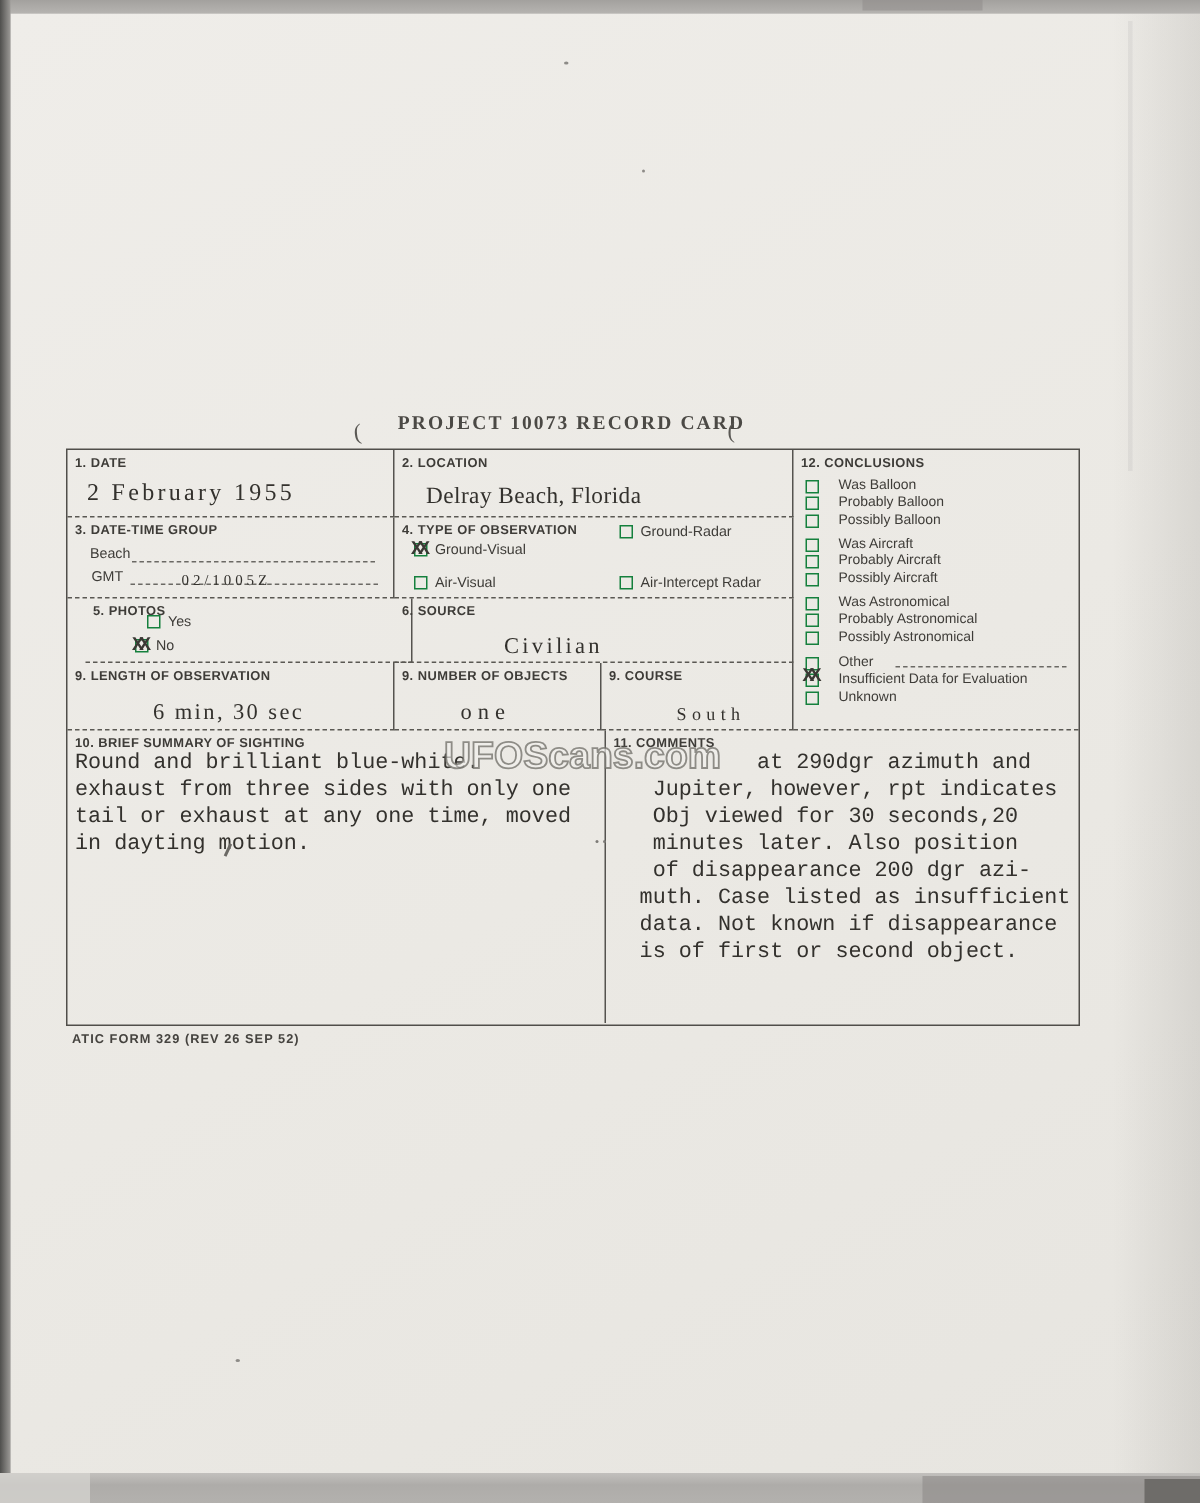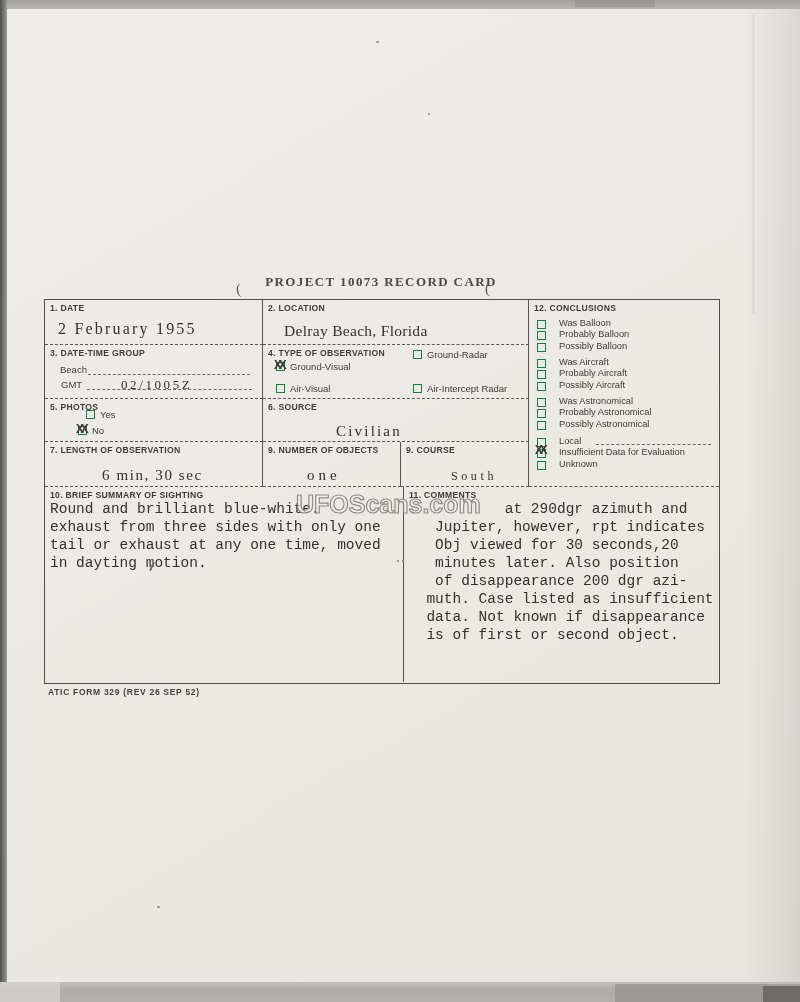--- a/index.html
+++ b/index.html
@@ -27,33 +27,33 @@
 
   .card{position:absolute;left:44px;top:299px;width:674px;height:383px;border:1px solid #504e4a;}
   .cell{position:absolute;box-sizing:border-box;}
   .b-r{border-right:1px solid #55534f;}
   .b-b{border-bottom:1px dashed #5a5853;}
   .c1{left:0;top:0;width:218px;height:45px;}
   .c2{left:218px;top:0;width:266px;height:45px;}
   .c12{left:484px;top:0;width:190px;height:187px;}
   .c3{left:0;top:45px;width:218px;height:54px;}
   .c4{left:218px;top:45px;width:266px;height:54px;}
-  .c5{left:0;top:99px;width:218px;height:43px;}
+  .c5{left:12px;top:99px;width:218px;height:43px;}
   .c6{left:218px;top:99px;width:266px;height:43px;}
   .c7{left:0;top:142px;width:218px;height:45px;}
   .c8{left:218px;top:142px;width:138px;height:45px;}
   .c9{left:356px;top:142px;width:128px;height:45px;}
   .c10{left:0;top:187px;width:359px;height:195px;}
   .c11{left:359px;top:187px;width:315px;height:195px;}
 
   .lbl{padding:3px 4px 0 5px;font-size:8.6px;letter-spacing:.3px;color:#3e3c38;font-weight:600;}
   .typed{font-family:Liberation Serif, serif;color:#33312d;position:absolute;white-space:pre;}
   .v-date{left:13px;top:20px;font-size:16px;letter-spacing:2.2px;}
   .v-loc{left:21px;top:22px;font-size:15.5px;letter-spacing:.3px;}
-  .v-gmt{left:76px;bottom:5px;font-size:13px;letter-spacing:2.6px;}
+  .v-gmt{left:76px;bottom:5px;font-size:10px;letter-spacing:2.6px;}
   .v-source{left:73px;bottom:1px;font-size:15px;letter-spacing:2.2px;}
   .v-len{left:57px;bottom:2px;font-size:15px;letter-spacing:1.6px;}
   .v-num{left:44px;bottom:2px;font-size:15px;letter-spacing:4px;}
   .v-course{left:50px;bottom:2px;font-size:12px;letter-spacing:3.6px;}
 
   .sub{position:absolute;font-size:9.5px;color:#3e3c38;}
   .local-lbl{left:15px;top:19px;}
   .local-line{position:absolute;left:43px;top:29px;width:162px;border-bottom:1px dashed #6b6964;}
   .gmt-lbl{left:16px;bottom:8px;}
   .gmt-line{position:absolute;left:42px;bottom:8px;width:165px;border-bottom:1px dashed #6b6964;}
@@ -153,21 +153,21 @@
             <span>Probably Astronomical</span>
           </div>
         <div class="crow">
             <span class="cb"></span>
             <span>Possibly Astronomical</span>
           </div>
       </div>
       <div class="cgrp g4">
         <div class="crow">
             <span class="cb"></span>
-            <span>Local</span>
+            <span>Other</span>
             <span class="other-line"></span>
           </div>
         <div class="crow">
             <span class="cb">
               <span class="xmark">XX</span>
             </span>
             <span>Insufficient Data for Evaluation</span>
           </div>
         <div class="crow">
             <span class="cb"></span>
@@ -220,21 +220,21 @@
           <span>No</span>
         </div>
     </div>
 
     <div class="cell c6 b-r b-b">
       <div class="lbl">6. SOURCE</div>
       <div class="typed v-source">Civilian</div>
     </div>
 
     <div class="cell c7 b-r b-b">
-      <div class="lbl">7. LENGTH OF OBSERVATION</div>
+      <div class="lbl">9. LENGTH OF OBSERVATION</div>
       <div class="typed v-len">6 min, 30 sec</div>
     </div>
 
     <div class="cell c8 b-r b-b">
       <div class="lbl">9. NUMBER OF OBJECTS</div>
       <div class="typed v-num">one</div>
     </div>
 
     <div class="cell c9 b-r b-b">
       <div class="lbl">9. COURSE</div>

